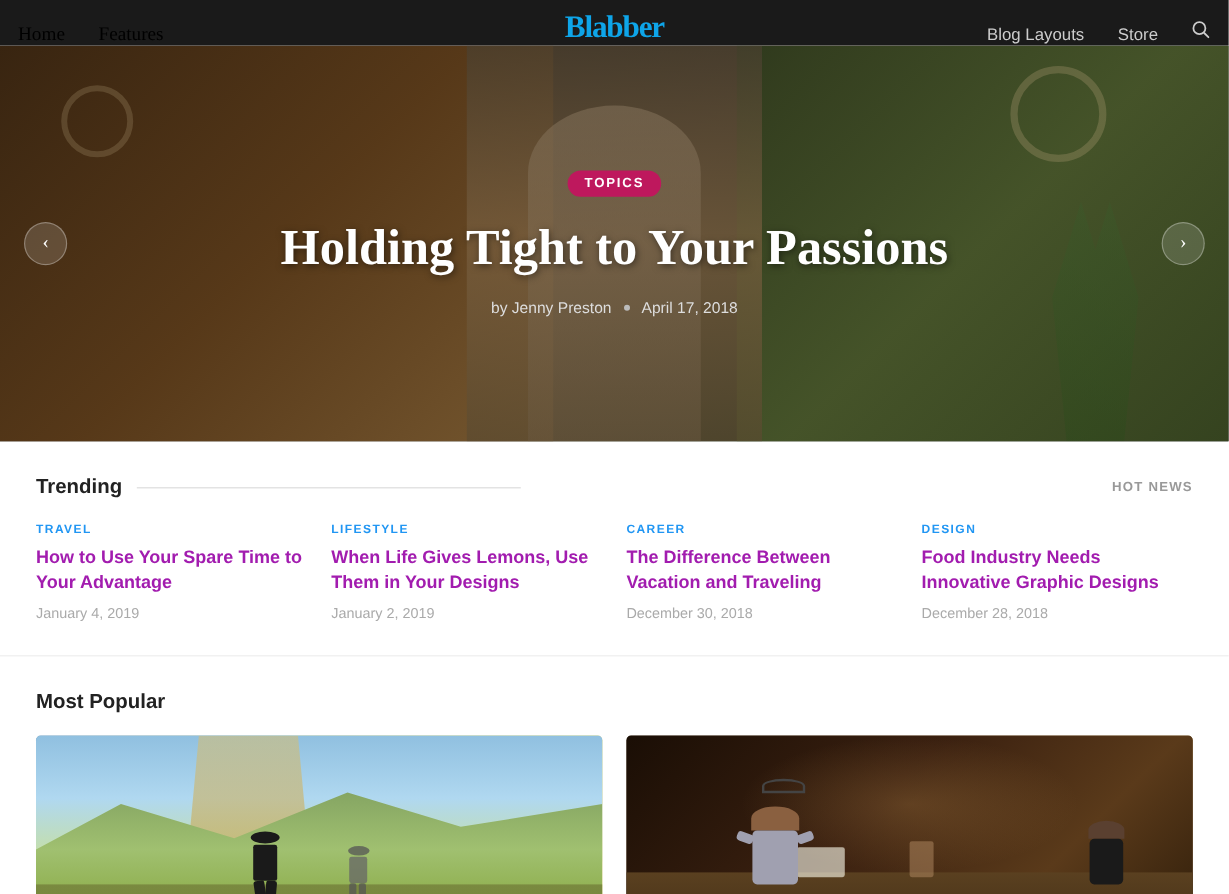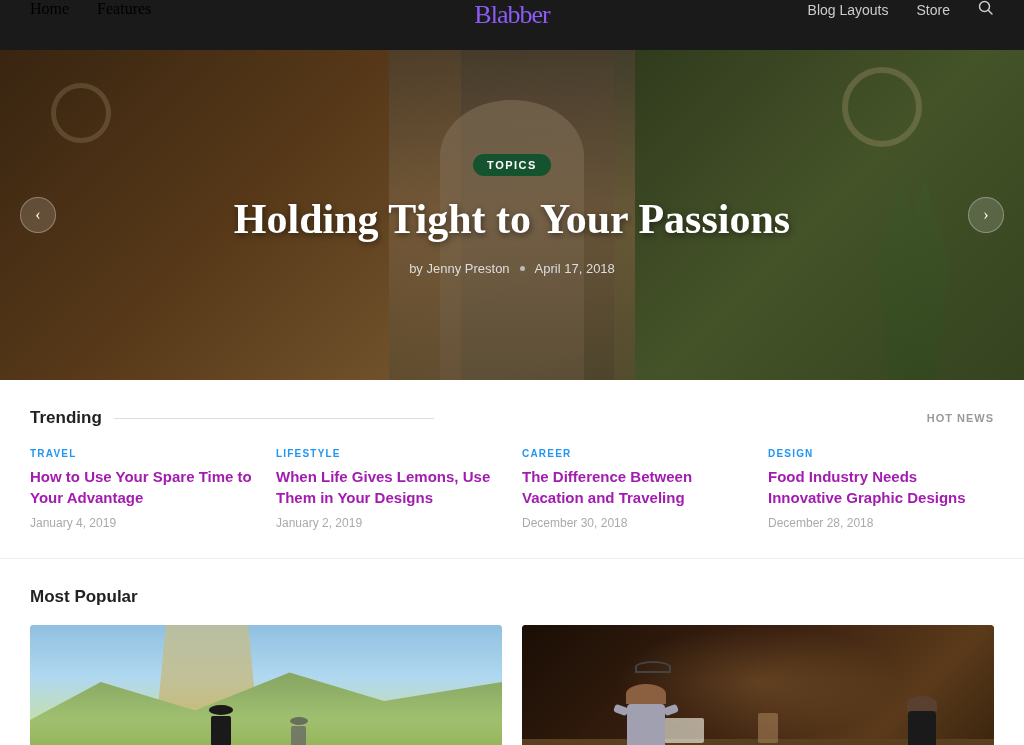--- a/index.html
+++ b/index.html
@@ -1,37 +1,37 @@
 <!DOCTYPE html>
 <html><head>
   <meta charset="utf-8">
   <style>
     * { margin: 0; padding: 0; box-sizing: border-box; }
     body { font-family: 'Georgia', serif; background: #fff; width: 1024px; overflow-x: hidden; }
 
     
     nav {
       background: #1a1a1a;
-      height: 50px;
-      display: flex;
-      align-items: flex-start;
+      height: 38px;
+      display: flex;
+      align-items: flex-end;
       justify-content: space-between;
-      padding: 0 30px;
+      padding: 0 15px;
     }
     .nav-links {
       display: flex;
       align-items: center;
       gap: 30px;
       flex: 1;
       justify-content: center;
     }
     .nav-logo {
-      color: #8b5cf6;
+      color: #0ea5e9;
       font-size: 26px;
-      font-weight: normal;
+      font-weight: bold;
       font-family: Georgia, serif;
       letter-spacing: -1px;
     }
     .nav-search {
       color: #ccc;
       font-size: 16px;
       cursor: pointer;
     }
 
     
@@ -57,21 +57,21 @@
     }
     .hero-content {
       position: relative;
       z-index: 3;
       text-align: center;
       color: #fff;
       padding: 0 80px;
     }
     .hero-badge {
       display: inline-block;
-      background: #14532d;
+      background: #be185d;
       color: #fff;
       font-size: 11px;
       font-weight: bold;
       font-family: Arial, sans-serif;
       letter-spacing: 1.5px;
       padding: 5px 14px;
       border-radius: 20px;
       margin-bottom: 18px;
       text-transform: uppercase;
     }

